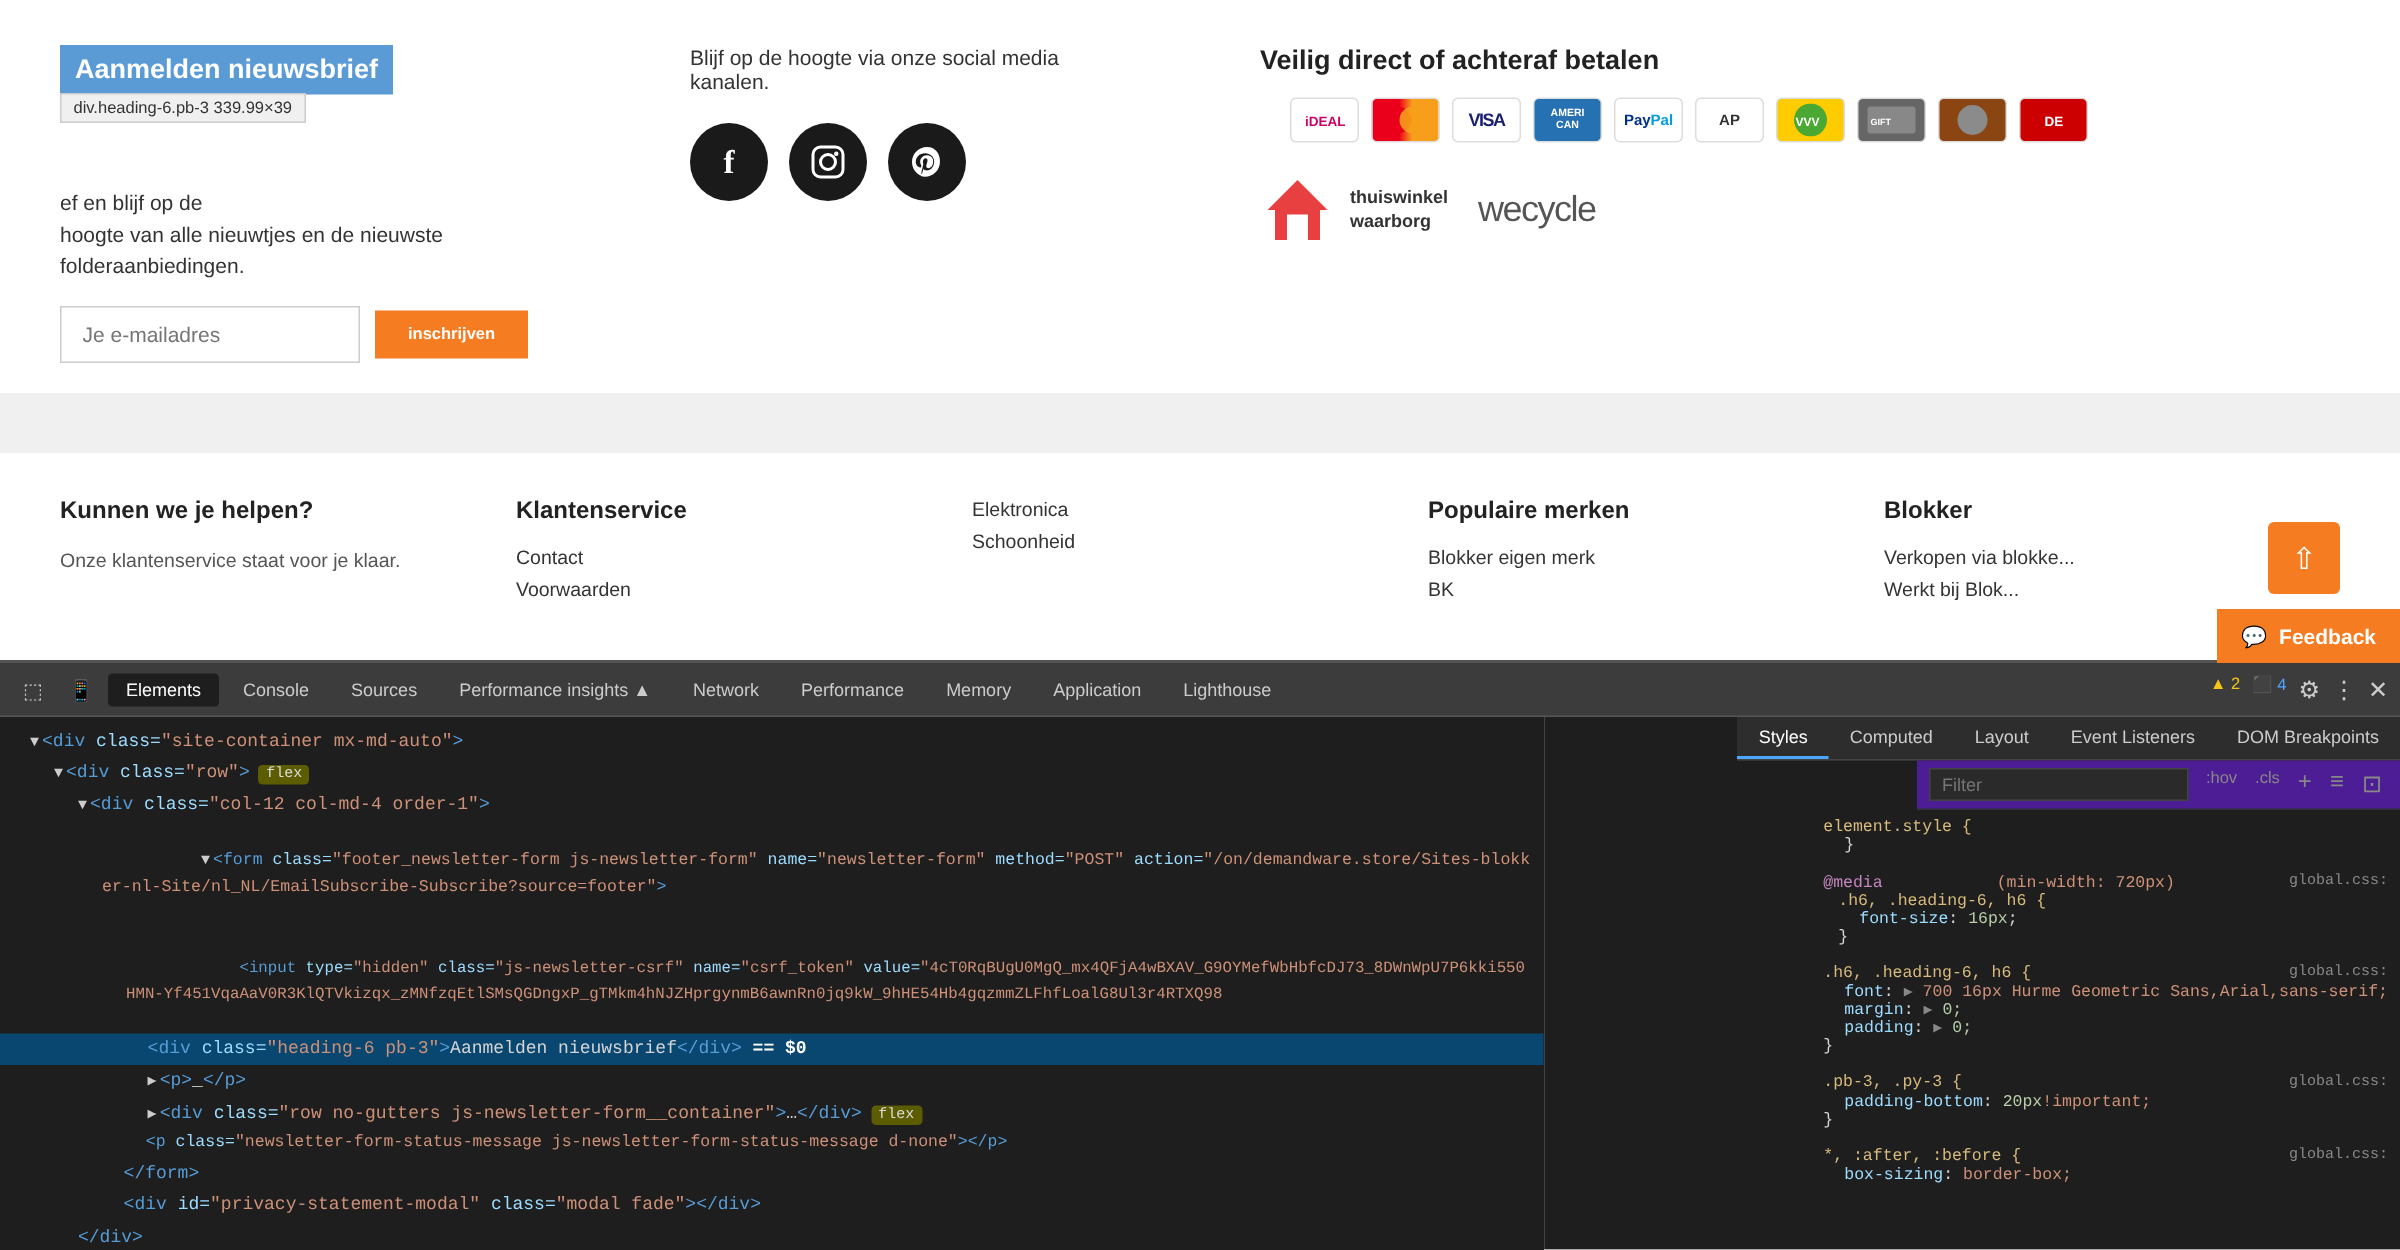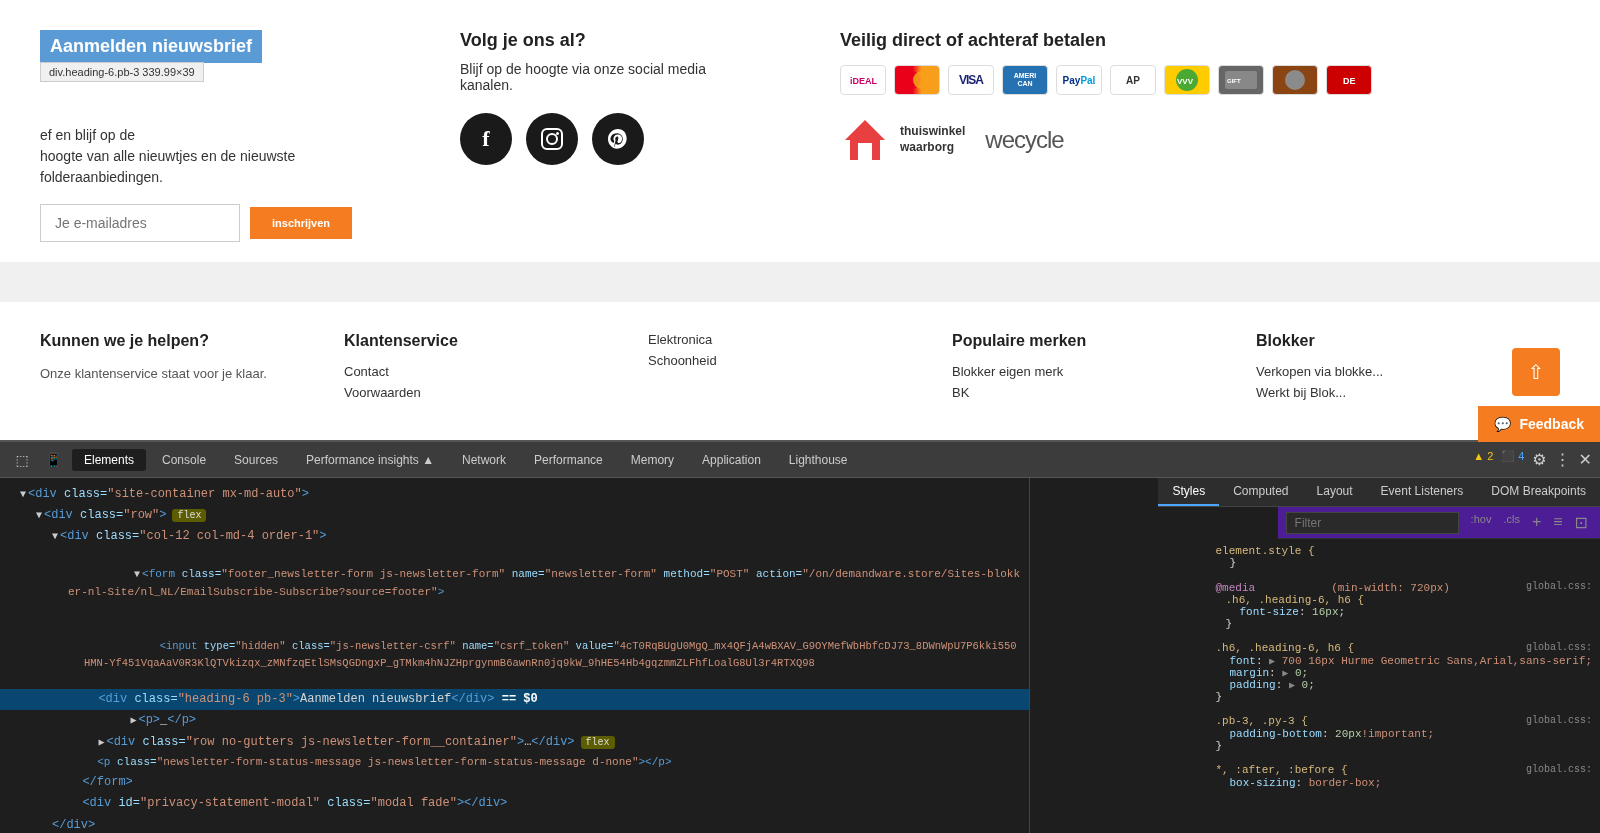--- a/index.html
+++ b/index.html
@@ -132,20 +132,21 @@
       color: #222;
       margin-bottom: 14px;
     }
 
     .payment-logos {
       display: flex;
       gap: 8px;
       align-items: center;
       flex-wrap: wrap;
       margin-bottom: 20px;
+      margin-left: 20px;
     }
 
     .payment-logo {
       width: 46px;
       height: 30px;
       border: 1px solid #ddd;
       border-radius: 4px;
       display: flex;
       align-items: center;
       justify-content: center;
@@ -496,21 +497,20 @@
           <span>hoogte van alle nieuwtjes en de nieuwste</span><br>
           <span>folderaanbiedingen.</span>
         </p>
         <div class="newsletter-form">
           <input class="email-input" type="email" placeholder="Je e-mailadres" style="">
           <button class="subscribe-btn">inschrijven</button>
         </div>
       </div>
 
       <div class="social-section">
-        <div class="social-heading">Volg je ons al?</div>
         <div class="social-text">Blijf op de hoogte via onze social media kanalen.</div>
         <div class="social-icons">
           <div class="social-icon">
             <span style="font-size:22px; font-weight:900; font-family:serif;">f</span>
           </div>
           <div class="social-icon">
             <svg width="24" height="24" viewBox="0 0 24 24" fill="none">
               <rect x="2" y="2" width="20" height="20" rx="5" stroke="white" stroke-width="2"></rect>
               <circle cx="12" cy="12" r="5" stroke="white" stroke-width="2"></circle>
               <circle cx="17.5" cy="6.5" r="1.5" fill="white"></circle>
@@ -666,21 +666,21 @@
         </div>
         <div class="dom-line" style="padding-left:68px; font-size:11px; white-space:pre-wrap; word-break:break-all;">
           <span class="toggle-arrow">▼</span><span class="dom-tag">&lt;form </span><span class="dom-attr-name">class=</span><span class="dom-attr-value">"footer_newsletter-form js-newsletter-form"</span> <span class="dom-attr-name">name=</span><span class="dom-attr-value">"newsletter-form"</span> <span class="dom-attr-name">method=</span><span class="dom-attr-value">"POST"</span> <span class="dom-attr-name">action=</span><span class="dom-attr-value">"/on/demandware.store/Sites-blokker-nl-Site/nl_NL/EmailSubscribe-Subscribe?source=footer"</span><span class="dom-tag">&gt;</span>
         </div>
         <div class="dom-line" style="padding-left:84px; font-size:10.5px; white-space:pre-wrap; word-break:break-all;">
           &nbsp;&nbsp;<span class="dom-tag">&lt;input </span><span class="dom-attr-name">type=</span><span class="dom-attr-value">"hidden"</span> <span class="dom-attr-name">class=</span><span class="dom-attr-value">"js-newsletter-csrf"</span> <span class="dom-attr-name">name=</span><span class="dom-attr-value">"csrf_token"</span> <span class="dom-attr-name">value=</span><span class="dom-attr-value">"4cT0RqBUgU0MgQ_mx4QFjA4wBXAV_G9OYMefWbHbfcDJ73_8DWnWpU7P6kki550HMN-Yf451VqaAaV0R3KlQTVkizqx_zMNfzqEtlSMsQGDngxP_gTMkm4hNJZHprgynmB6awnRn0jq9kW_9hHE54Hb4gqzmmZLFhfLoalG8Ul3r4RTXQ98</span>
         </div>
         <div class="dom-line selected" style="padding-left:84px;">
           &nbsp;&nbsp;<span class="dom-tag">&lt;div </span><span class="dom-attr-name">class=</span><span class="dom-attr-value">"heading-6 pb-3"</span><span class="dom-tag">&gt;</span><span class="dom-text">Aanmelden nieuwsbrief</span><span class="dom-tag">&lt;/div&gt;</span> <span class="dom-selected-marker">== $0</span>
         </div>
-        <div class="dom-line" style="padding-left:116px;">
+        <div class="dom-line" style="padding-left:84px;">
           &nbsp;&nbsp;<span class="toggle-arrow">▶</span><span class="dom-tag">&lt;p&gt;</span><span class="dom-text">_</span><span class="dom-tag">&lt;/p&gt;</span>
         </div>
         <div class="dom-line" style="padding-left:84px;">
           &nbsp;&nbsp;<span class="toggle-arrow">▶</span><span class="dom-tag">&lt;div </span><span class="dom-attr-name">class=</span><span class="dom-attr-value">"row no-gutters js-newsletter-form__container"</span><span class="dom-tag">&gt;</span><span class="dom-text">…</span><span class="dom-tag">&lt;/div&gt;</span><span class="flex-badge">flex</span>
         </div>
         <div class="dom-line" style="padding-left:84px; font-size:11px;">
           &nbsp;&nbsp;<span class="dom-tag">&lt;p </span><span class="dom-attr-name">class=</span><span class="dom-attr-value">"newsletter-form-status-message js-newsletter-form-status-message d-none"</span><span class="dom-tag">&gt;&lt;/p&gt;</span>
         </div>
         <div class="dom-line" style="padding-left:68px;">
           &nbsp;&nbsp;<span class="dom-tag">&lt;/form&gt;</span>

